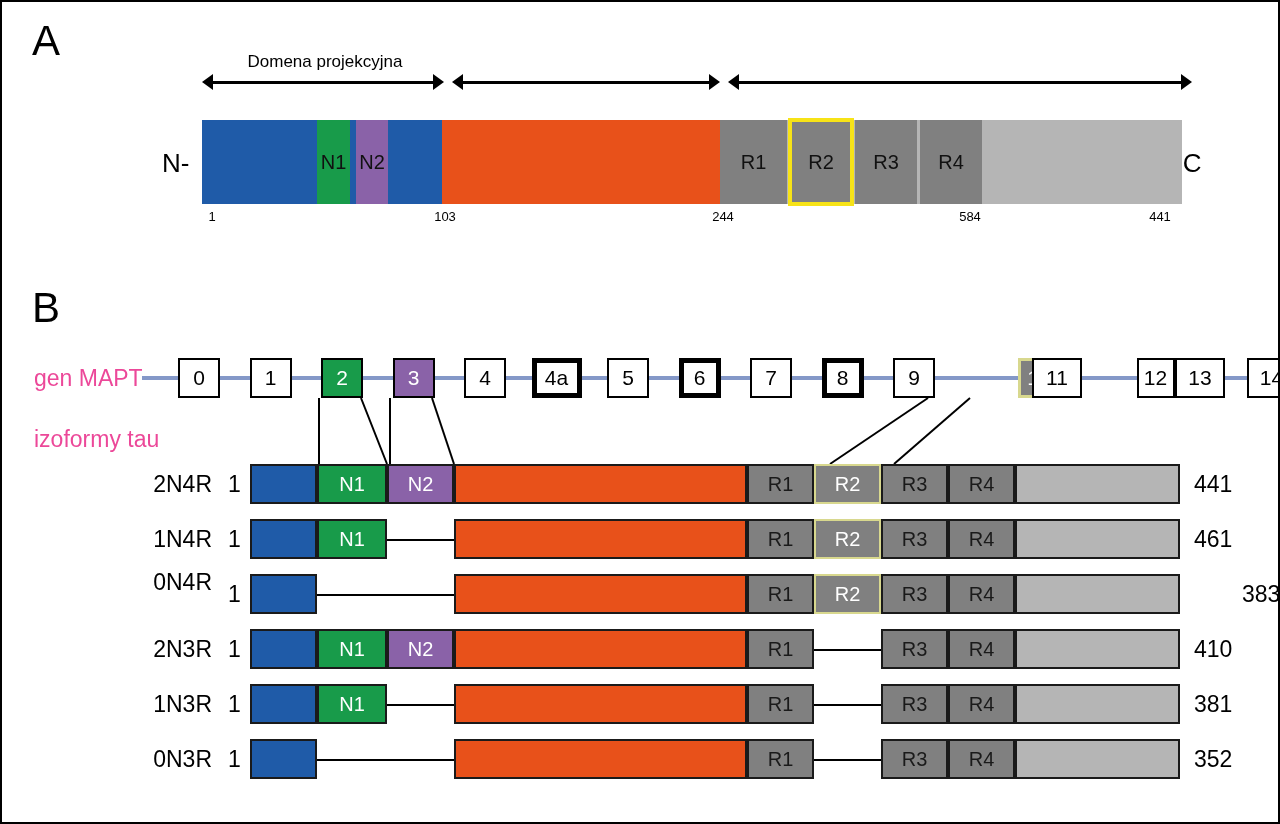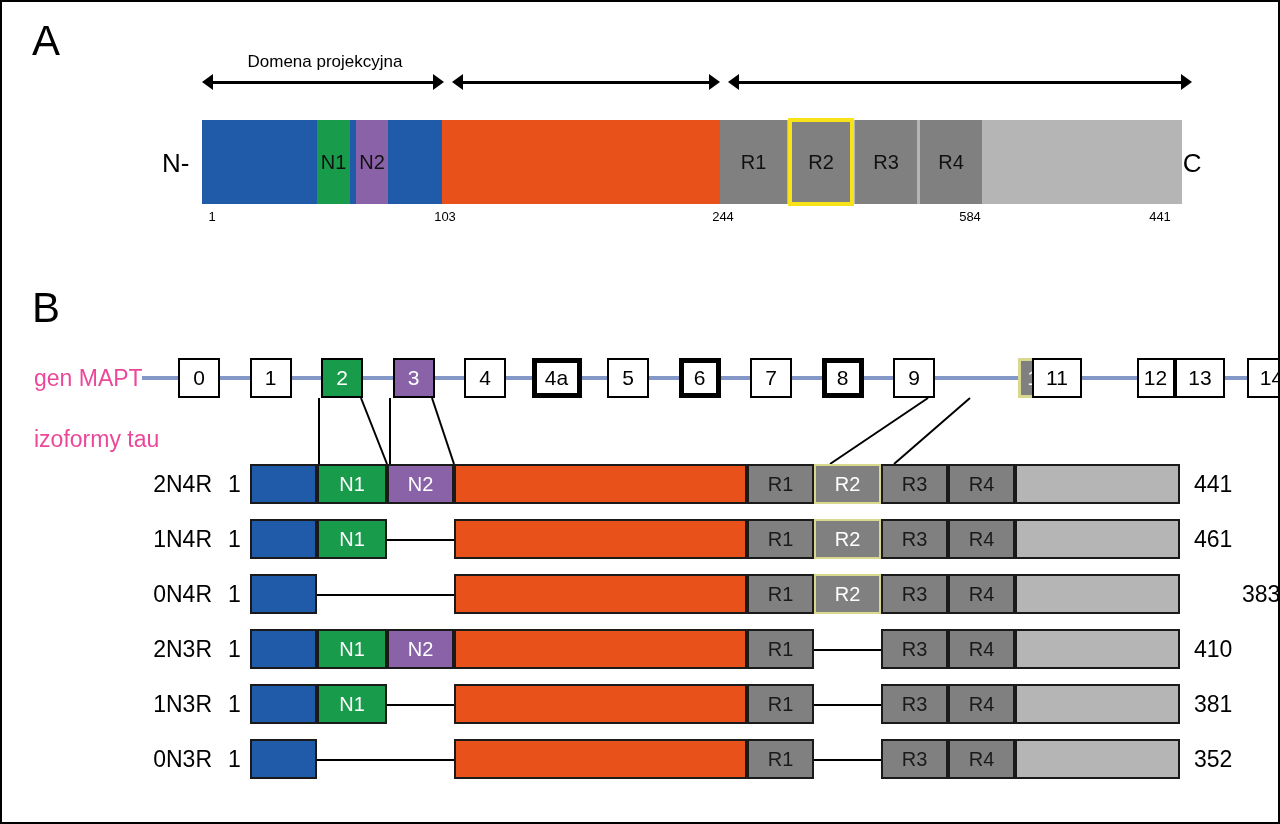--- a/index.html
+++ b/index.html
@@ -144,21 +144,21 @@
       <div class="iso-end" style="left: 1192px; top: 524px;">461</div>
       <div class="seg" style="left: 248px; top: 517px; width: 67px; background: rgb(31, 91, 168);"></div>
       <div class="seg" style="left: 315px; top: 517px; width: 70px; background: rgb(24, 155, 74); color: rgb(255, 255, 255);">N1</div>
       <div class="gapline" style="left: 385px; width: 67px; top: 537px;"></div>
       <div class="seg" style="left: 452px; top: 517px; width: 293px; background: rgb(232, 81, 26);"></div>
       <div class="seg" style="left: 745px; top: 517px; width: 67px; background: rgb(128, 128, 128); color: rgb(26, 26, 26);">R1</div>
       <div class="seg r2b" style="left: 812px; top: 517px; width: 67px; background: rgb(128, 128, 128); color: rgb(255, 255, 255);">R2</div>
       <div class="seg" style="left: 879px; top: 517px; width: 67px; background: rgb(128, 128, 128); color: rgb(26, 26, 26);">R3</div>
       <div class="seg" style="left: 946px; top: 517px; width: 67px; background: rgb(128, 128, 128); color: rgb(26, 26, 26);">R4</div>
       <div class="seg" style="left: 1013px; top: 517px; width: 165px; background: rgb(181, 181, 181);"></div>
-      <div class="iso-name" style="left: 60px; width: 150px; top: 579px;">0N4R</div>
+      <div class="iso-name" style="left: 60px; width: 150px; top: 567px;">0N4R</div>
       <div class="iso-start" style="left: 226px; top: 579px;">1</div>
       <div class="iso-end" style="left: 1192px; top: 579px; margin-left: 48px;">383</div>
       <div class="seg" style="left: 248px; top: 572px; width: 67px; background: rgb(31, 91, 168);"></div>
       <div class="gapline" style="left: 315px; width: 137px; top: 592px;"></div>
       <div class="seg" style="left: 452px; top: 572px; width: 293px; background: rgb(232, 81, 26);"></div>
       <div class="seg" style="left: 745px; top: 572px; width: 67px; background: rgb(128, 128, 128); color: rgb(26, 26, 26);">R1</div>
       <div class="seg r2b" style="left: 812px; top: 572px; width: 67px; background: rgb(128, 128, 128); color: rgb(255, 255, 255);">R2</div>
       <div class="seg" style="left: 879px; top: 572px; width: 67px; background: rgb(128, 128, 128); color: rgb(26, 26, 26);">R3</div>
       <div class="seg" style="left: 946px; top: 572px; width: 67px; background: rgb(128, 128, 128); color: rgb(26, 26, 26);">R4</div>
       <div class="seg" style="left: 1013px; top: 572px; width: 165px; background: rgb(181, 181, 181);"></div>

